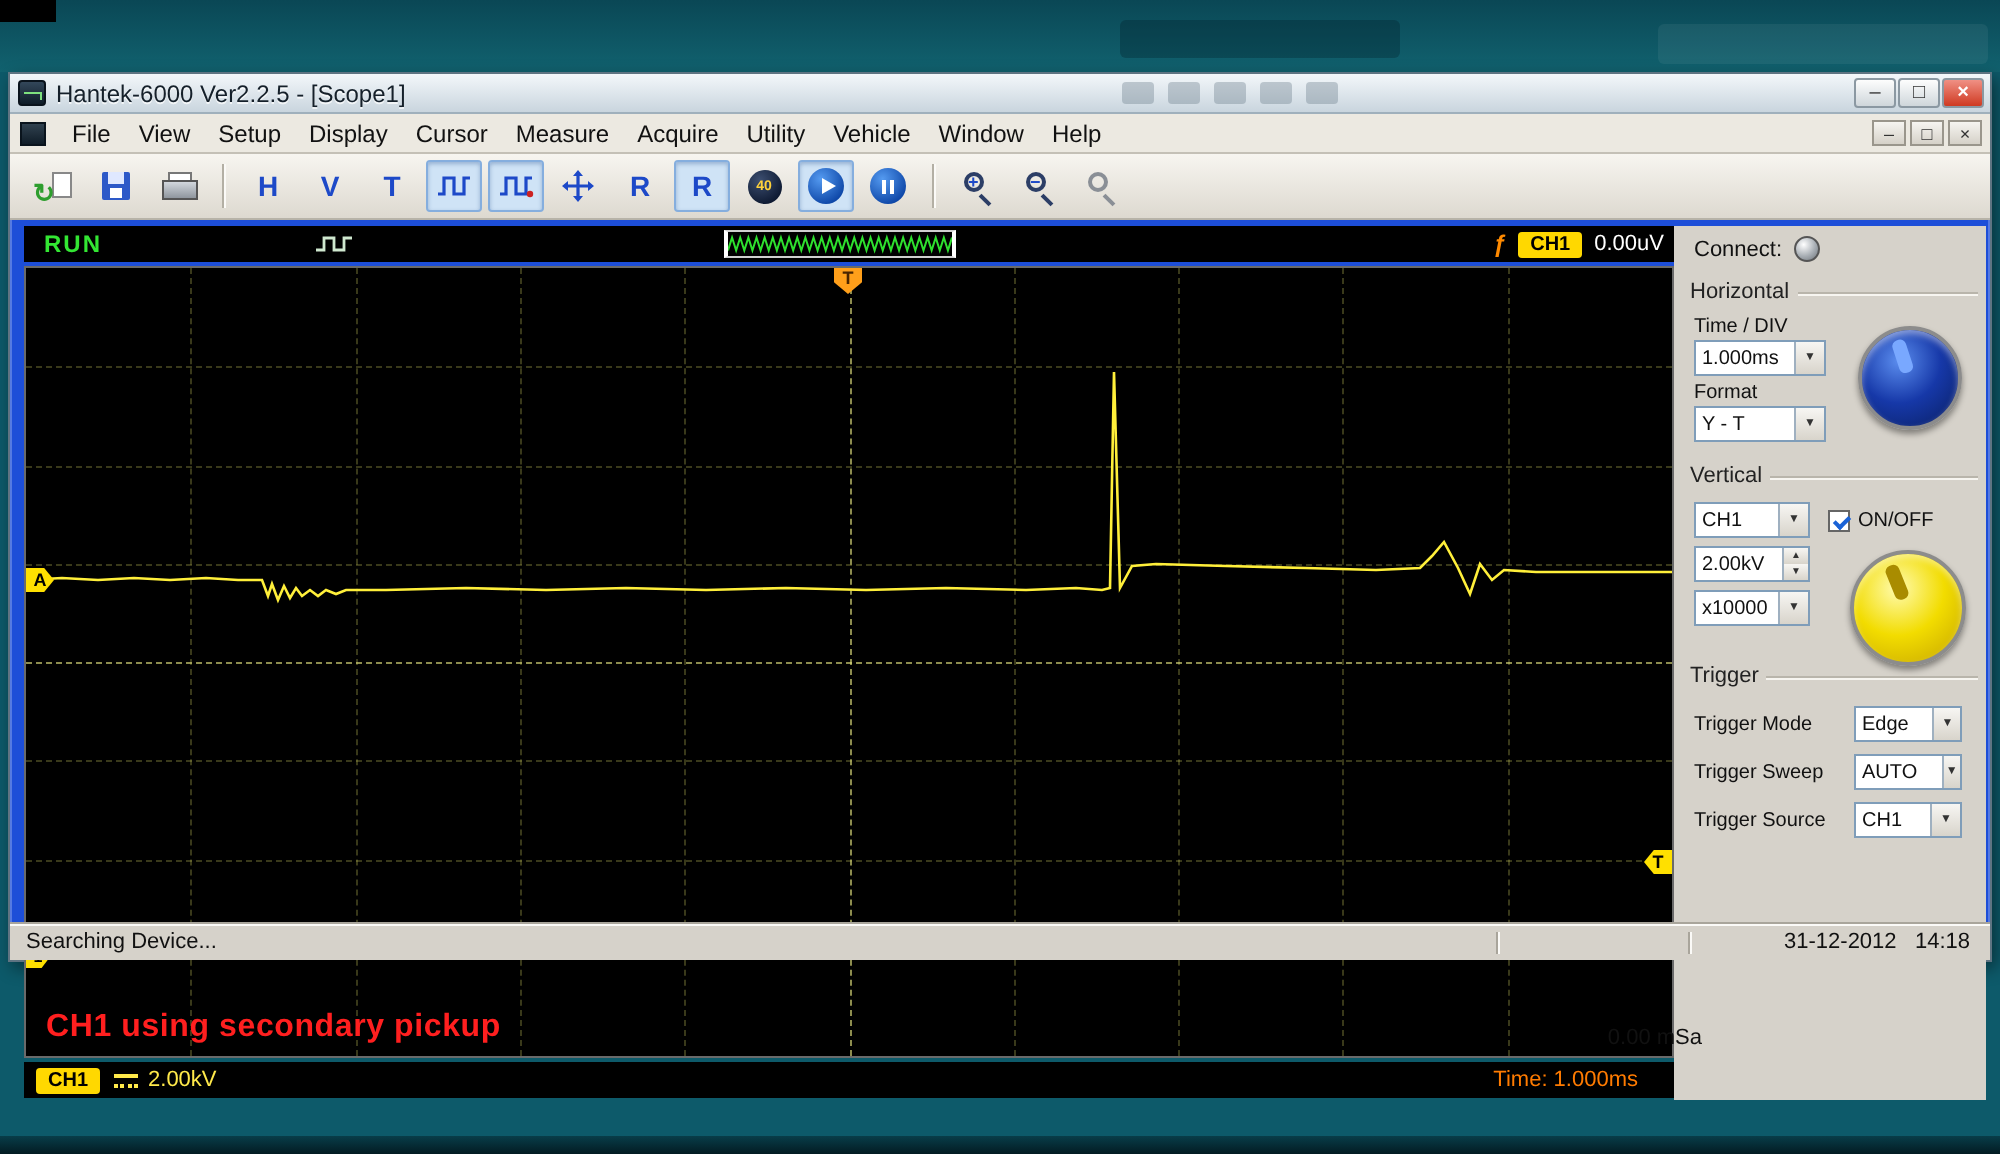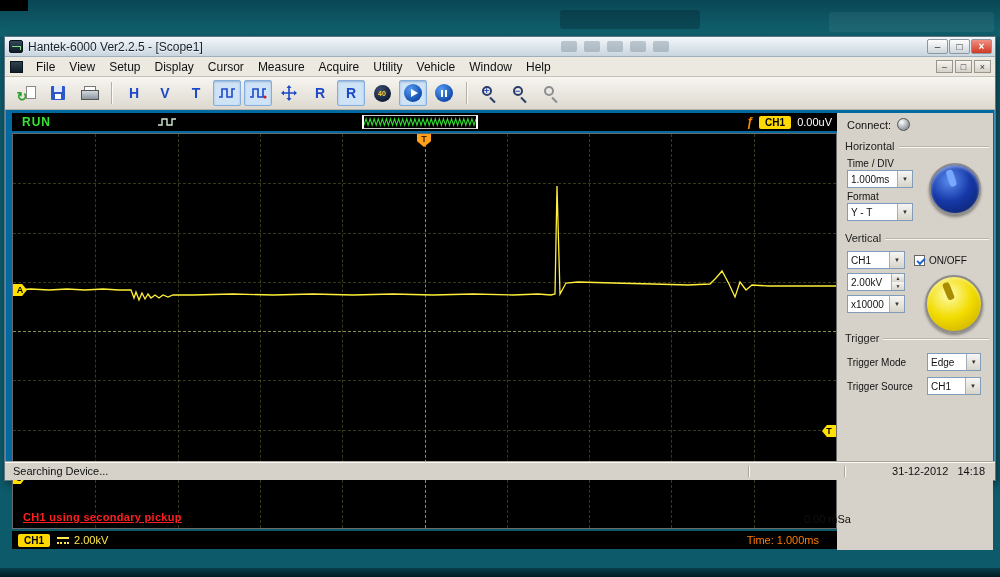--- a/index.html
+++ b/index.html
@@ -10,21 +10,21 @@
   .desktop-top { position:absolute; top:0; left:0; right:0; height:36px;
     background:linear-gradient(#0a4755,#11626f); }
   .top-chip { position:absolute; left:0; top:0; width:28px; height:11px; background:#000; }
   .top-ghost1 { position:absolute; left:560px; top:10px; width:140px; height:19px; background:rgba(0,25,35,.30); border-radius:3px; }
   .top-ghost2 { position:absolute; right:6px; top:12px; width:165px; height:20px; background:rgba(255,255,255,.06); border-radius:3px; }
   .desktop-bottom { position:absolute; bottom:0; left:0; right:0; height:9px;
     background:linear-gradient(#083d49,#031b22); }
 
   
   .window { position:absolute; left:4px; top:36px; width:992px; height:445px;
-    background:#0369a1; border:1px solid #5f7482; box-shadow:0 0 0 1px rgba(255,255,255,.25) inset, 2px 3px 8px rgba(0,0,0,.45); }
+    background:#1d4ed8; border:1px solid #5f7482; box-shadow:0 0 0 1px rgba(255,255,255,.25) inset, 2px 3px 8px rgba(0,0,0,.45); }
 
   .titlebar { position:absolute; left:0; top:0; right:0; height:20px;
     background:linear-gradient(#f3f7fa,#c9d5de); border-bottom:1px solid #9fb0bc;
     display:flex; align-items:center; padding:0 4px; }
   .app-ico { width:14px; height:13px; margin-right:5px;
     background:linear-gradient(#33475a,#0f1c28); border:1px solid #0a131c; border-radius:2px; position:relative; }
   .app-ico::after { content:""; position:absolute; left:2px; top:5px; width:8px; height:3px;
     border-top:1px solid #7ee07e; border-right:1px solid #7ee07e; }
   .title { font-size:12px; color:#15202a; text-shadow:0 1px 0 rgba(255,255,255,.7); }
   .ghosts { position:absolute; left:556px; top:4px; display:flex; gap:7px; opacity:.32; }
@@ -107,22 +107,22 @@
   .baseline { stroke:#e0d82e; stroke-width:1; }
   .marker { position:absolute; background:#ffe000; color:#000; font-weight:bold; text-align:center; }
   .m-a { left:0; top:150px; width:14px; height:12px; font-size:9px; line-height:12px;
     clip-path:polygon(0 0,65% 0,100% 50%,65% 100%,0 100%); }
   .m-1 { left:0; top:339px; width:12px; height:11px; font-size:8px; line-height:11px;
     clip-path:polygon(0 0,65% 0,100% 50%,65% 100%,0 100%); }
   .m-t { right:0; top:291px; width:14px; height:12px; font-size:9px; line-height:12px;
     clip-path:polygon(100% 0,35% 0,0 50%,35% 100%,100% 100%); }
   .m-top { left:404px; top:0; width:14px; height:13px; font-size:9px; line-height:11px;
     background:#ff9f1a; color:#4a2500; clip-path:polygon(0 0,100% 0,100% 55%,50% 100%,0 55%); }
-  .annot { position:absolute; left:10px; bottom:5px; color:#ff1f1f; font-weight:bold; font-size:11px;
-    text-decoration:underline; letter-spacing:.3px; }
+  .annot { position:absolute; left:10px; bottom:5px; color:#ff1f1f; font-weight:bold; font-size:16px;
+    letter-spacing:.3px; }
 
   .scopebar { position:absolute; left:7px; top:494px; width:825px; height:18px; background:#000;
     display:flex; align-items:center; padding-left:6px; }
   .coupling { width:12px; height:7px; border-top:2px solid #ffe94a; border-bottom:2px dotted #ffe94a;
     display:inline-block; margin:0 5px 0 7px; }
   .vdiv { color:#ffe94a; font-size:11px; }
   .timebase { margin-left:auto; margin-right:18px; color:#ff7b00; font-size:11px; }
 
   
   .panel { position:absolute; left:832px; top:76px; width:156px; height:437px; background:#d6d2ca;
@@ -427,20 +427,27 @@
             <i></i>
           </div>
         <div class="trow">
           <span class="tl">Trigger Mode</span>
           <div class="combo w54">
             <span class="cv">Edge</span>
             <span class="da"></span>
           </div>
         </div>
         <div class="trow">
+          <span class="tl">Trigger Sweep</span>
+          <div class="combo w54">
+            <span class="cv">AUTO</span>
+            <span class="da"></span>
+          </div>
+        </div>
+        <div class="trow">
           <span class="tl">Trigger Source</span>
           <div class="combo w54">
             <span class="cv">CH1</span>
             <span class="da"></span>
           </div>
         </div>
       </div>
     </div>
 
     <div class="statusbar">

